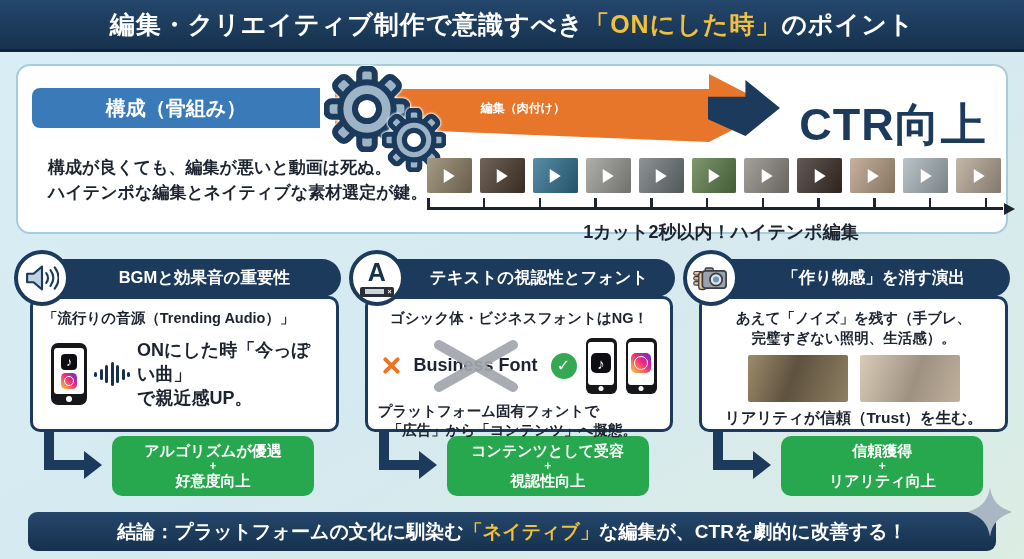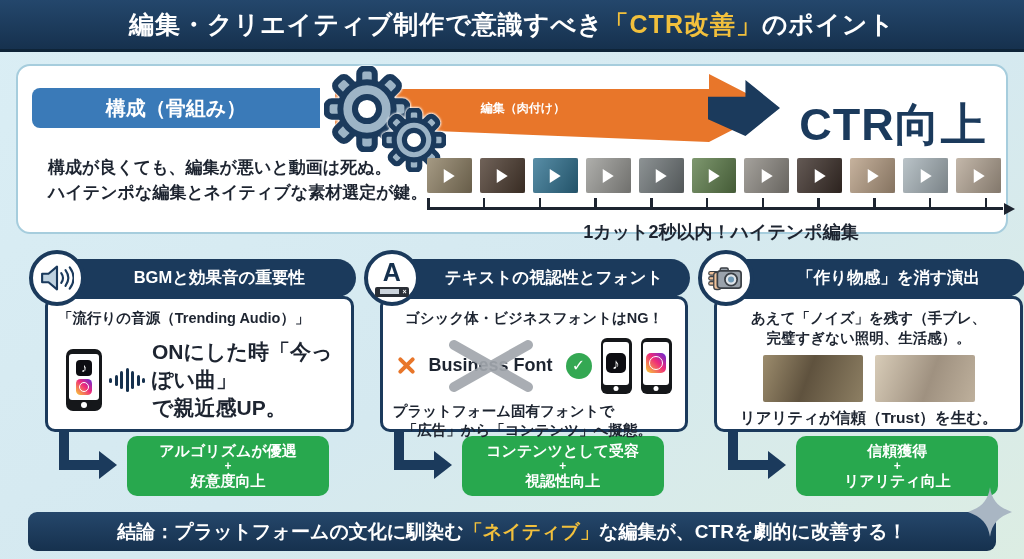--- a/index.html
+++ b/index.html
@@ -46,21 +46,21 @@
   .timeline{position:absolute;left:409px;top:132px;width:588px;height:14px;}
   .tl-ticks{position:absolute;left:0;top:0;width:560px;display:flex;justify-content:space-between;}
   .tl-ticks span{width:2.5px;height:11px;background:var(--ink);}
   .tl-line{position:absolute;left:0;top:9px;width:576px;height:2.5px;background:var(--ink);}
   .tl-arrow{position:absolute;right:0;top:4.5px;width:0;height:0;border-left:11px solid var(--ink);
     border-top:6px solid transparent;border-bottom:6px solid transparent;}
   .timeline-label{position:absolute;left:409px;top:154px;width:588px;text-align:center;
     font-size:18px;font-weight:bold;color:var(--ink);}
 
   
-  .columns{position:absolute;left:29px;top:250px;width:996px;display:flex;gap:8px;}
+  .columns{position:absolute;left:14px;top:250px;width:996px;display:flex;gap:8px;}
   .column{flex:1;position:relative;height:250px;}
   .col-header{display:flex;align-items:center;height:56px;position:relative;z-index:2;}
   .icon-circle{width:56px;height:56px;border-radius:50%;background:#fff;border:4px solid var(--navy);
     display:flex;align-items:center;justify-content:center;flex:none;z-index:2;}
   .pill{flex:1;height:38px;background:var(--navy);border-radius:8px 20px 20px 8px;margin-left:-14px;
     display:flex;align-items:center;justify-content:center;color:#fff;font-weight:bold;font-size:16.5px;padding-left:12px;}
   .col-body{position:absolute;left:16px;right:2px;top:46px;height:136px;background:#fff;
     border:3px solid var(--navy);border-radius:10px;padding:10px 10px 6px;z-index:1;}
   .b-text{font-size:14.5px;font-weight:bold;color:var(--ink);line-height:1.35;}
   .center{text-align:center;}
@@ -76,21 +76,21 @@
     font-weight:bold;display:flex;align-items:center;justify-content:center;line-height:1;}
   .insta-sq{width:16px;height:16px;border-radius:4.5px;position:relative;
     background:linear-gradient(45deg,#f9ce34,#ee2a7b 55%,#6228d7);}
   .insta-sq::after{content:"";position:absolute;inset:3px;border:1.6px solid #fff;border-radius:50%;}
   .soundwave{display:flex;align-items:center;gap:2.5px;flex:none;}
   .soundwave span{width:3px;background:var(--navy-dark);border-radius:2px;}
   .soundwave span:nth-child(1){height:5px;}  .soundwave span:nth-child(2){height:11px;}
   .soundwave span:nth-child(3){height:18px;} .soundwave span:nth-child(4){height:24px;}
   .soundwave span:nth-child(5){height:18px;} .soundwave span:nth-child(6){height:11px;}
   .soundwave span:nth-child(7){height:5px;}
-  .note-text{font-size:21px;font-weight:bold;color:var(--ink);line-height:1.35;}
+  .note-text{font-size:18px;font-weight:bold;color:var(--ink);line-height:1.35;}
 
   
   .font-row{display:flex;align-items:center;justify-content:center;gap:9px;margin:9px 0 8px;}
   .bf-wrap{position:relative;font-size:18px;font-weight:bold;color:var(--ink);padding:2px 4px;}
   .bf-x{position:absolute;left:50%;top:50%;width:90px;height:52px;transform:translate(-50%,-50%);}
   .check-circle{width:26px;height:26px;border-radius:50%;background:#34a853;color:#fff;flex:none;
     display:flex;align-items:center;justify-content:center;font-size:16px;font-weight:bold;}
   .phone-sm{width:31px;height:56px;background:#15171a;border-radius:6px;position:relative;flex:none;}
   .phone-sm .screen{position:absolute;left:2.5px;right:2.5px;top:4px;bottom:9px;background:#fff;border-radius:3px;
     display:flex;align-items:center;justify-content:center;}
@@ -128,21 +128,21 @@
     justify-content:flex-end;padding:0 2px;gap:2px;}
   .a-bar i{width:19px;height:5px;background:#ccd4dc;display:block;margin-right:auto;margin-left:3px;}
   .a-bar b{color:#fff;font-size:7px;line-height:1;font-style:normal;}
 </style>
 </head>
 <body>
 
 <div class="page">
 
   <header class="title-bar">
-    <div class="title-text"><span>編集・クリエイティブ制作で意識すべき</span><span class="hl">「CTR改善」</span><span>のポイント</span></div>
+    <div class="title-text"><span>編集・クリエイティブ制作で意識すべき</span><span class="hl">「ONにした時」</span><span>のポイント</span></div>
   </header>
 
   <section class="flow-card">
     <div class="bar-blue">
         <span>構成（骨組み）</span>
       </div>
     <div class="arrow-orange">
         <span>編集（肉付け）</span>
       </div>
     <div class="arrow-navy"></div>

